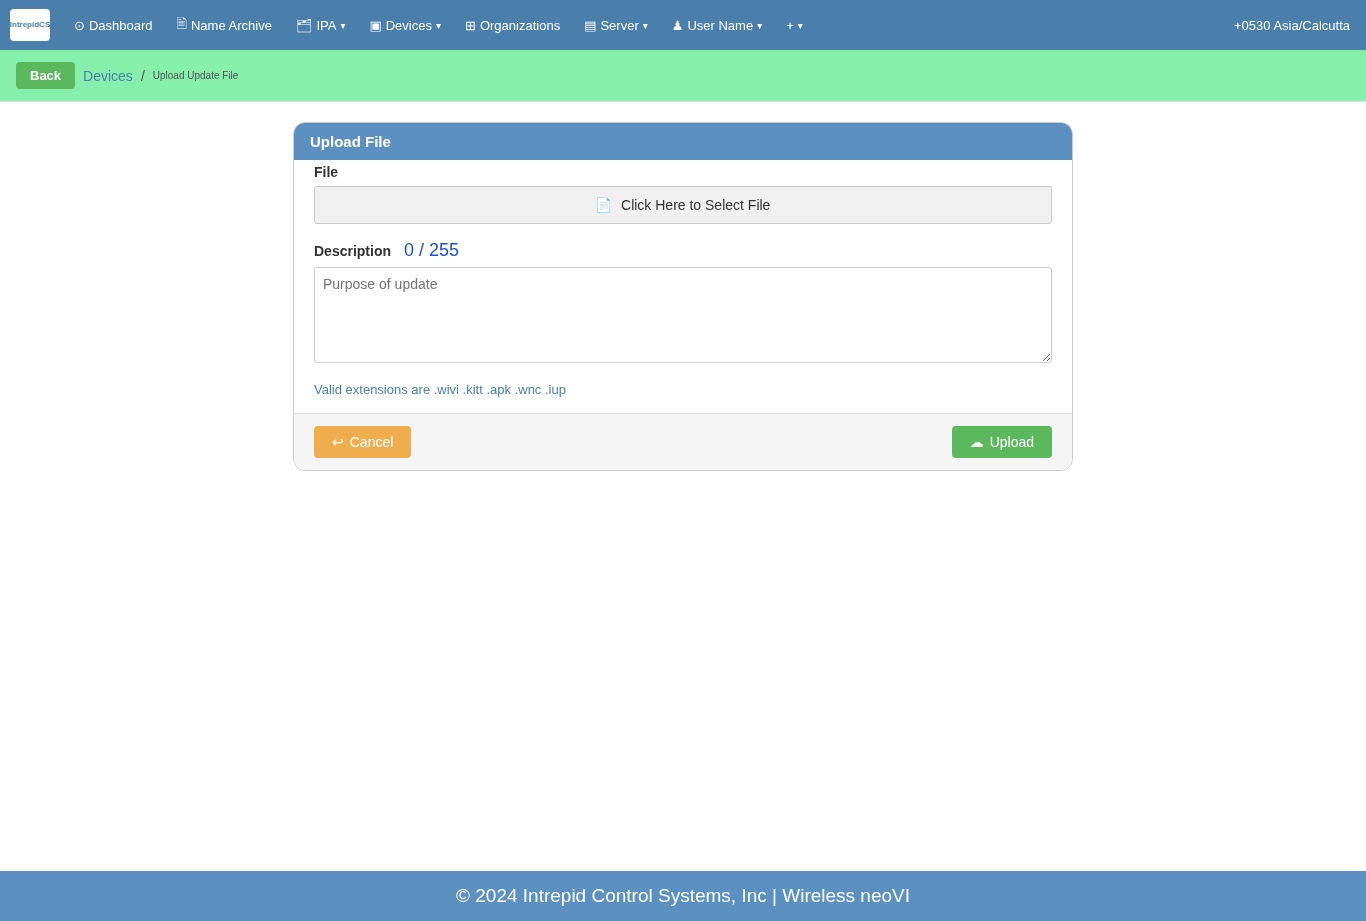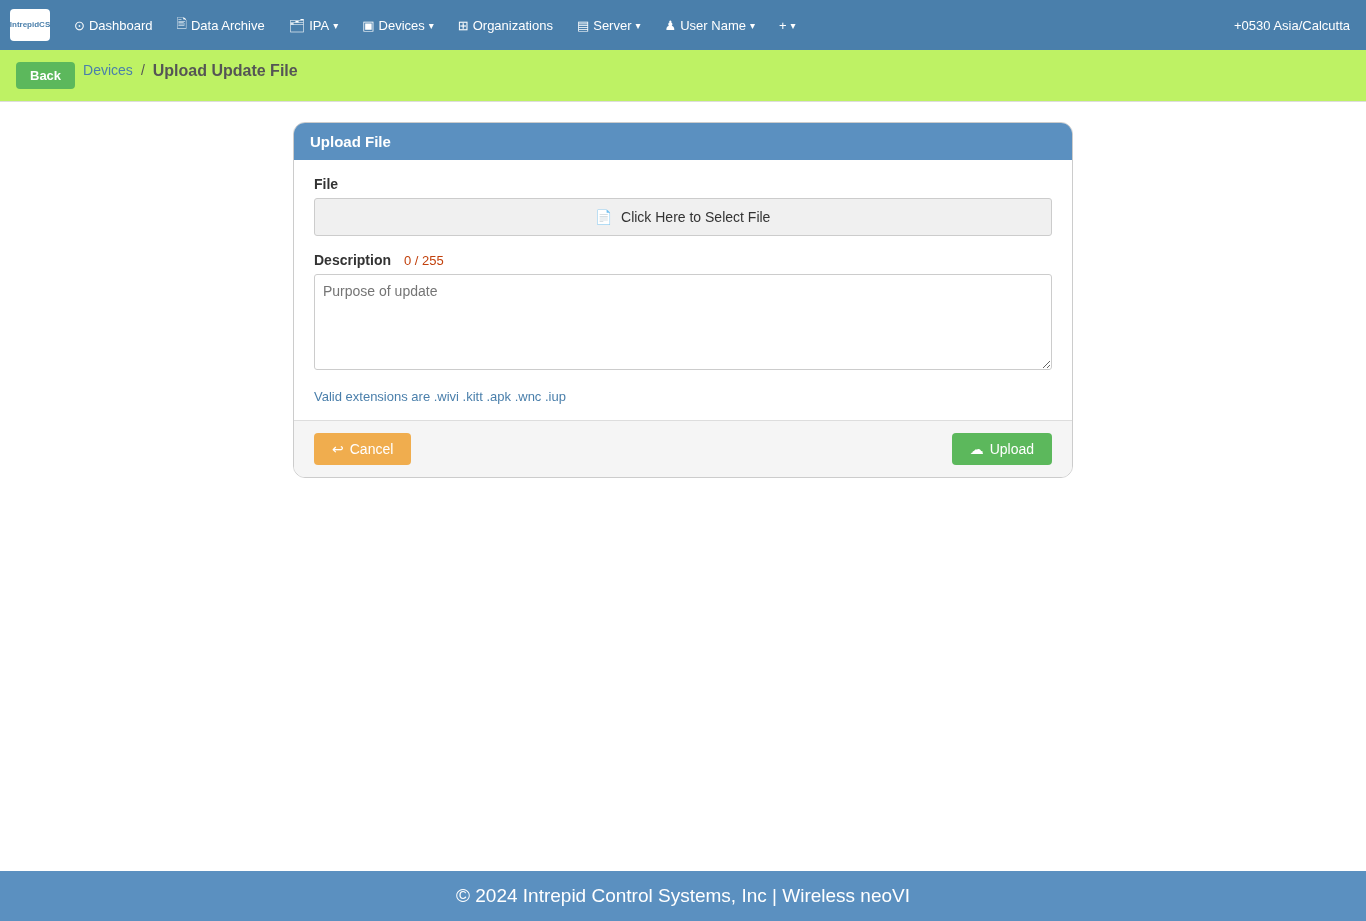--- a/index.html
+++ b/index.html
@@ -59,44 +59,45 @@
     .nav-item .caret { font-size: 10px; }
     .navbar-right {
       margin-left: auto;
       color: #fff;
       font-size: 13px;
       padding-right: 6px;
     }
 
     
     .breadcrumb-bar {
-      background: #bef264;
+      background: #86efac;
       border-bottom: 1px solid #ddd;
       padding: 12px 16px;
       display: flex;
+      align-items: center;
       gap: 8px;
     }
     .back-btn {
       background: #5cb85c;
       color: #fff;
       border: none;
       padding: 6px 14px;
       border-radius: 4px;
       cursor: pointer;
       font-size: 13px;
       font-weight: bold;
     }
     .breadcrumb-link {
       color: #4a7fab;
       text-decoration: none;
       cursor: pointer;
       font-size: 14px;
     }
     .breadcrumb-sep { color: #555; font-size: 14px; }
-    .breadcrumb-current { color: #555; font-size: 16px; font-weight: bold; }
+    .breadcrumb-current { color: #555; font-size: 10px; }
 
     
     .main-content {
       flex: 1;
       padding: 20px;
       background: #fff;
     }
 
     
     .upload-card {
@@ -108,21 +109,21 @@
     }
     .upload-card-header {
       background: #5b90c0;
       color: #fff;
       padding: 10px 16px;
       font-size: 15px;
       font-weight: bold;
     }
     .upload-card-body {
       background: #fff;
-      padding: 16px 20px 0 20px;
+      padding: 4px 20px 0 20px;
     }
     .form-group { margin-bottom: 16px; }
     .form-label {
       font-weight: bold;
       font-size: 14px;
       color: #333;
       display: block;
       margin-bottom: 6px;
     }
     .file-select-btn {
@@ -143,22 +144,22 @@
       font-weight: bold;
       font-size: 14px;
       color: #333;
       display: flex;
       gap: 13px;
       align-items: center;
       margin-bottom: 6px;
     }
     .description-count {
       font-weight: normal;
-      color: #c2410c;
-      font-size: 13px;
+      color: #1d4ed8;
+      font-size: 18px;
     }
     .description-textarea {
       width: 100%;
       height: 96px;
       border: 1px solid #ccc;
       border-radius: 3px;
       padding: 8px;
       font-size: 14px;
       color: #555;
       resize: vertical;
@@ -228,21 +229,21 @@
       <span class="navbar-logo-text">IntrepidCS</span>
     </div>
   </div>
 
   <div class="nav-item">
     <span>⊙</span>
     <span>Dashboard</span>
   </div>
   <div class="nav-item">
     <span>🖹</span>
-    <span>Data Archive</span>
+    <span>Name Archive</span>
   </div>
   <div class="nav-item">
     <span>🗂</span>
     <span>IPA</span>
     <span class="caret">▾</span>
   </div>
   <div class="nav-item">
     <span>▣</span>
     <span>Devices</span>
     <span class="caret">▾</span>

